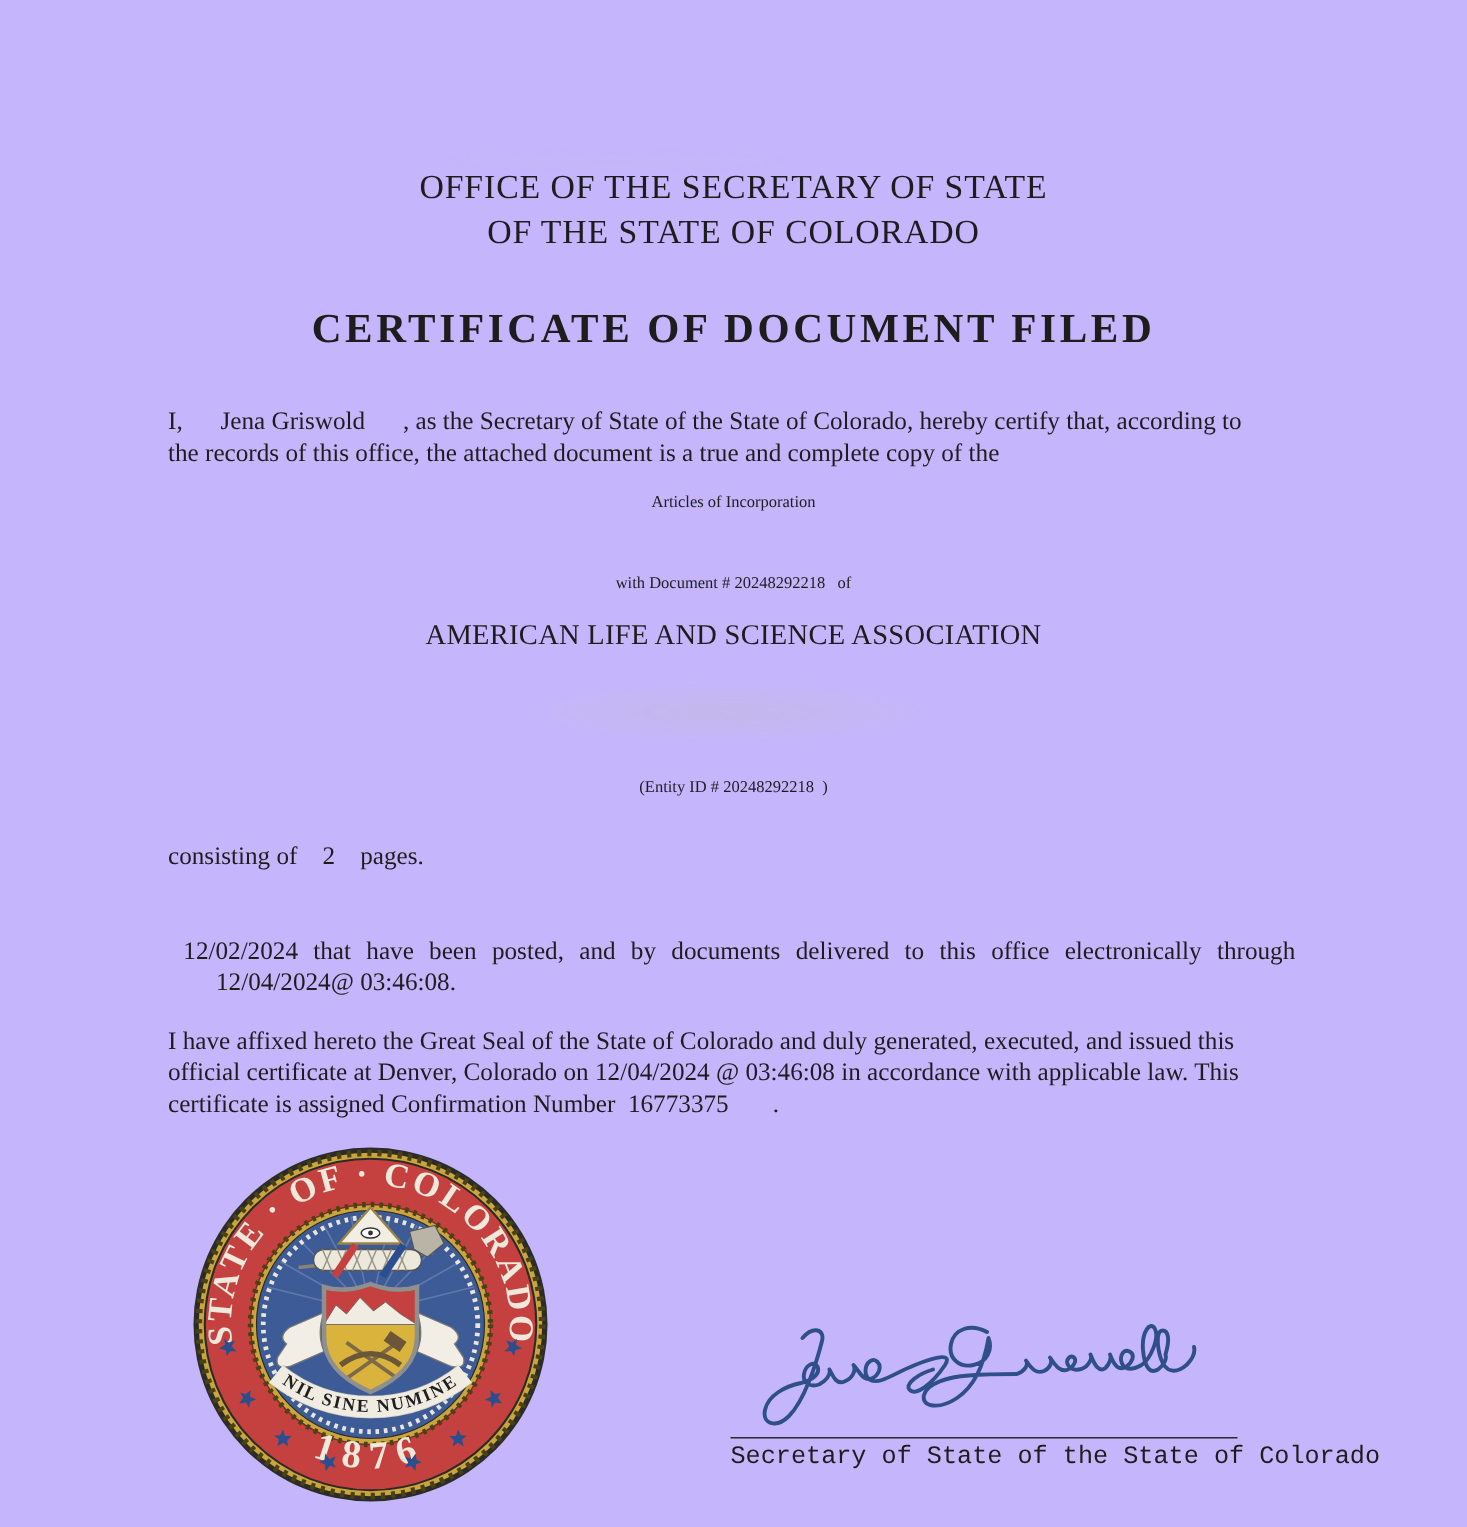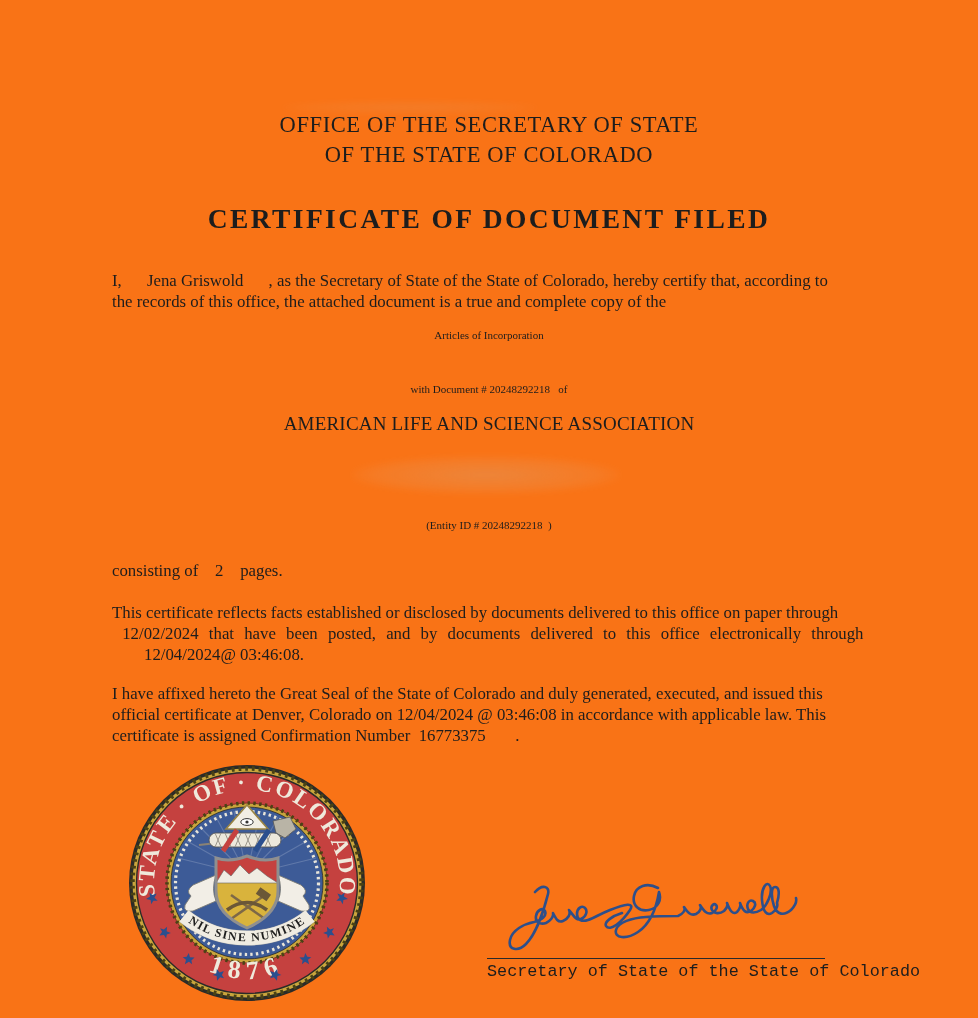--- a/index.html
+++ b/index.html
@@ -1,17 +1,17 @@
 <!DOCTYPE html>
 <html><head>
 <meta charset="utf-8">
 <style>
   html,body { margin:0; padding:0; background:#ffffff; }
   #page {
-    position:relative; width:978px; height:1018px; background:#f97316;
+    position:relative; width:978px; height:1018px; background:#c4b5fd;
     overflow:hidden; font-family:"Liberation Serif","DejaVu Serif",serif;
     color:#1d1d1d;
   }
   .abs { position:absolute; }
   .cline { position:absolute; left:0; width:100%; text-align:center; white-space:pre; font-size:11px; }
   .lline { position:absolute; left:112px; width:780px; white-space:pre; font-size:16.8px; }
   .office { font-size:22.5px; letter-spacing:0.6px; }
   .title  { font-size:27.5px; font-weight:bold; letter-spacing:2.4px; }
   .entity { font-size:19px; letter-spacing:0.2px; }
   .spread { word-spacing:6px; }
@@ -37,21 +37,20 @@
 
   <div class="lline" style="top:292px;">the records of this office, the attached document is a true and complete copy of the</div>
   <div class="lline" style="top:271px;">I,      Jena Griswold      , as the Secretary of State of the State of Colorado, hereby certify that, according to</div>
 
   <div class="cline" style="top:329px;">Articles of Incorporation</div>
   <div class="cline" style="top:383px;">with Document # 20248292218   of</div>
   <div class="cline entity" style="top:413px;">AMERICAN LIFE AND SCIENCE ASSOCIATION</div>
   <div class="cline" style="top:519px;">(Entity ID # 20248292218  )</div>
   <div class="lline" style="top:561px;">consisting of    2    pages.</div>
 
-  <div class="lline" style="top:603px;">This certificate reflects facts established or disclosed by documents delivered to this office on paper through</div>
   <div class="lline spread" style="top:624px;"> 12/02/2024 that have been posted, and by documents delivered to this office electronically through</div>
   <div class="lline" style="top:645px;margin-left:32px;">12/04/2024@ 03:46:08.</div>
 
   <div class="lline" style="top:684px;">I have affixed hereto the Great Seal of the State of Colorado and duly generated, executed, and issued this</div>
   <div class="lline" style="top:705px;">official certificate at Denver, Colorado on 12/04/2024 @ 03:46:08 in accordance with applicable law. This</div>
   <div class="lline" style="top:726px;">certificate is assigned Confirmation Number  16773375       .</div>
 
   <svg class="abs" style="left:127px; top:763px;" width="240" height="240" viewBox="0 0 240 240">
     <defs>
       <path id="star5" d="M0,-6.2 L1.82,-1.92 L5.9,-1.92 L2.95,0.73 L3.64,5.02 L0,2.3 L-3.64,5.02 L-2.95,0.73 L-5.9,-1.92 L-1.82,-1.92 Z"></path>

